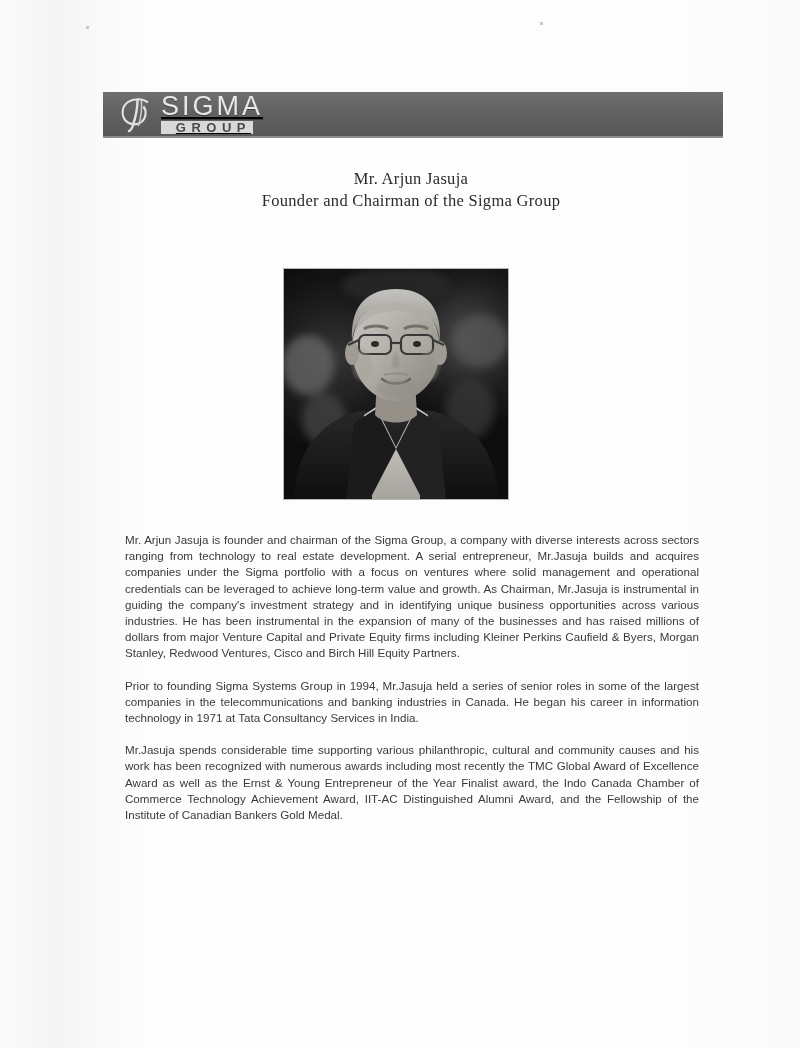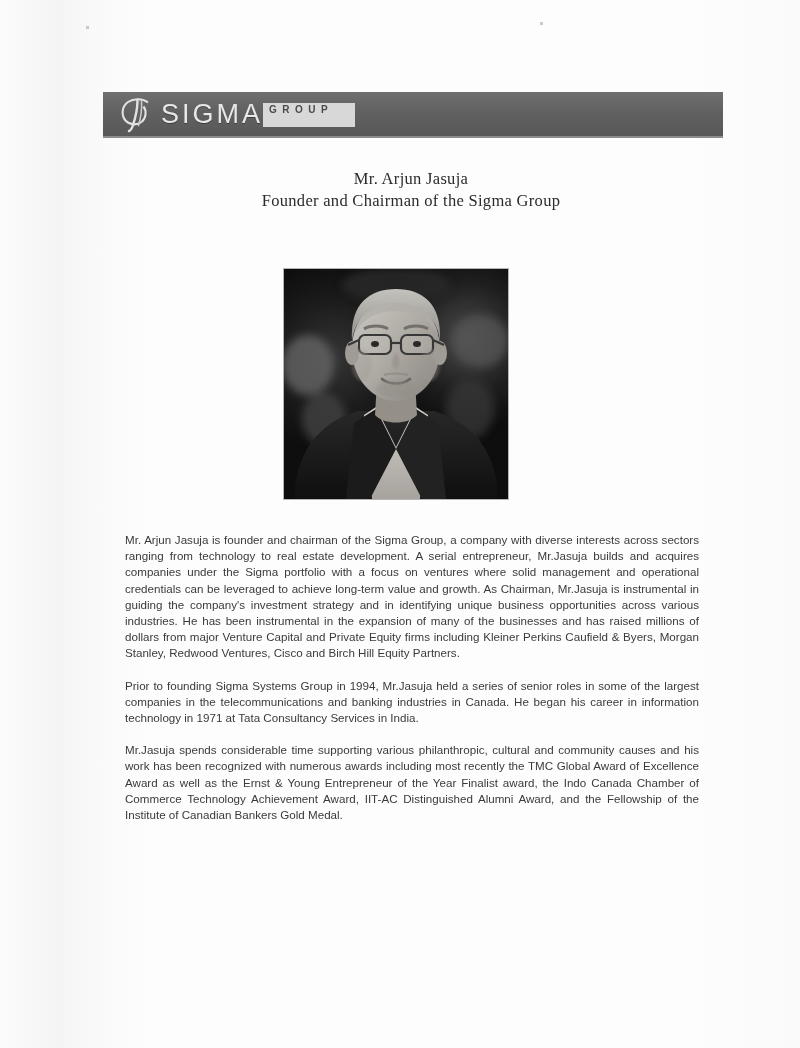--- a/index.html
+++ b/index.html
@@ -67,41 +67,42 @@
   }
   .logo-mark {
     width: 42px;
     height: 38px;
     margin-right: 2px;
     position: relative;
   }
   .logo-mark svg { display: block; }
   .wordmark {
     display: flex;
-    flex-direction: row;
+    flex-direction: column;
     justify-content: center;
     margin-top: -1px;
+    text-decoration: underline;
   }
   .wordmark-main {
     font-family: "Liberation Sans", sans-serif;
     font-size: 27px;
     font-weight: 400;
     letter-spacing: 3px;
     color: #e8e8e8;
     line-height: 26px;
     text-shadow: 0 1px 0 rgba(0,0,0,0.35);
   }
   .wordmark-sub {
     margin-top: 2px;
     background: #d8d8d8;
     color: #4a4a4a;
-    font-size: 10px;
+    font-size: 13px;
     font-weight: 700;
     letter-spacing: 5.5px;
-    text-align: left;
+    text-align: right;
     padding: 1px 2px 1px 6px;
     line-height: 11px;
     width: 92px;
     box-sizing: border-box;
   }
 
   
   .title-block {
     position: absolute;
     left: 11px;

